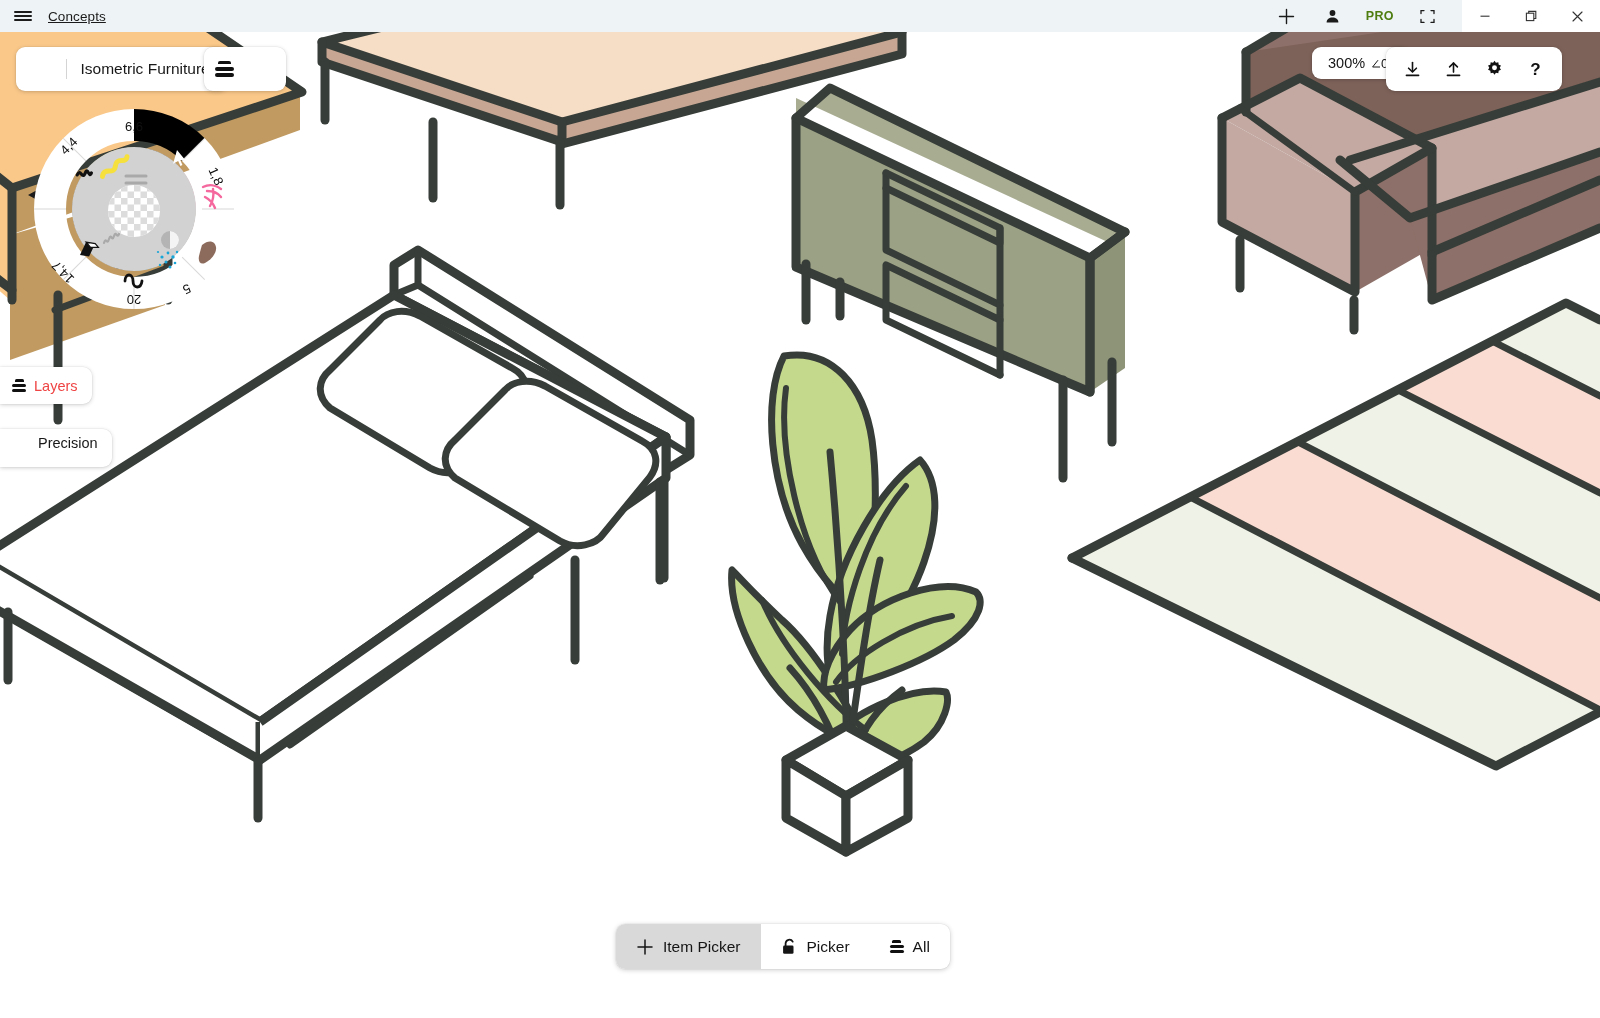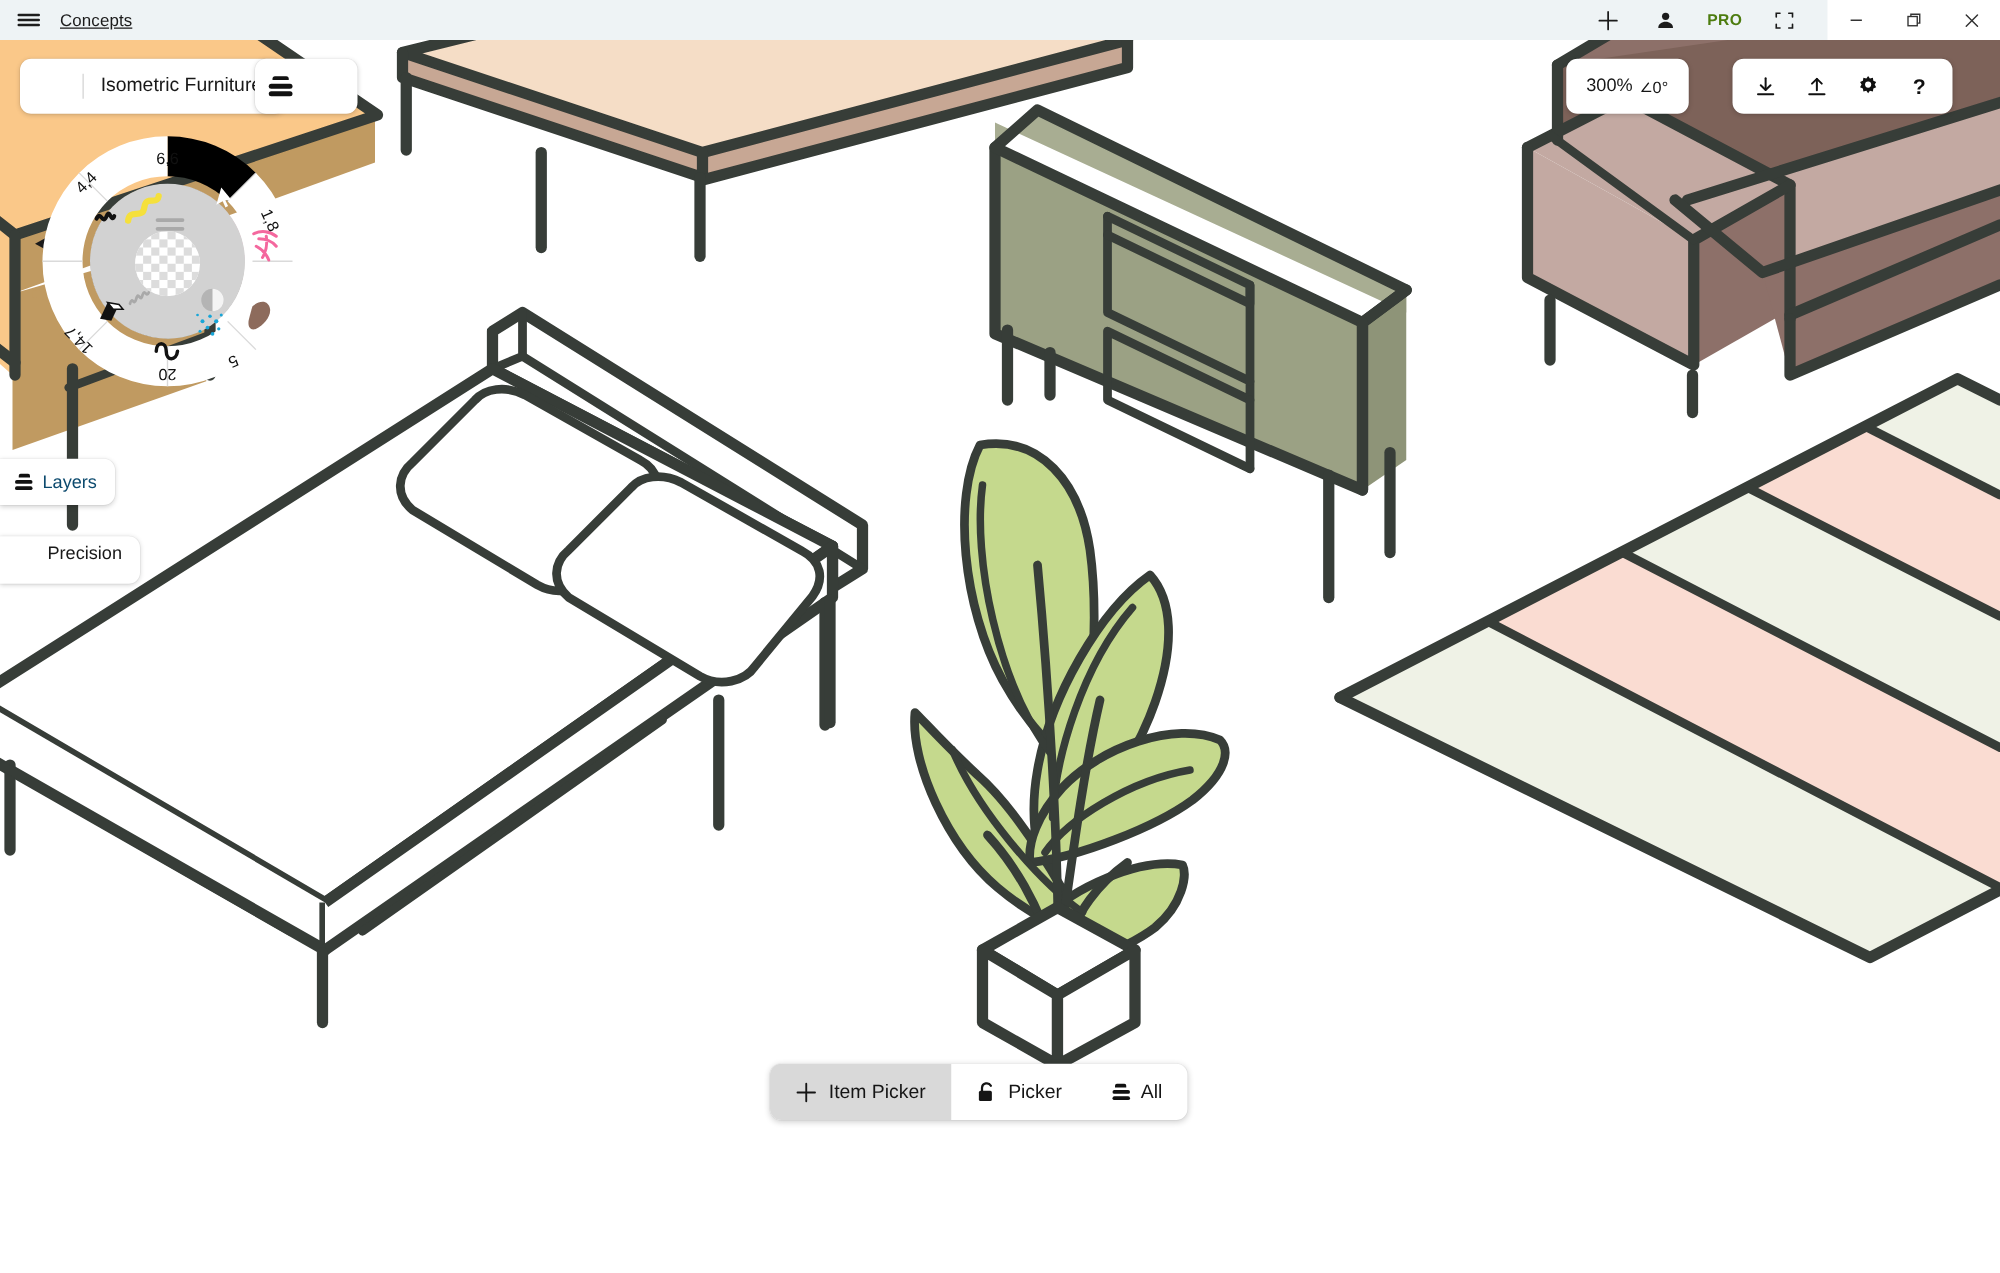--- a/index.html
+++ b/index.html
@@ -85,53 +85,53 @@
     width: 1px; height: 20px; background: #d4d4d4; margin: 0 14px;
   }
   #doc-pill .doc-name { font-size: 15.5px; color: #181818; }
 
   #viewmode-pill {
     left: 204px; top: 47px; height: 44px; width: 82px;
     justify-content: space-around;
   }
 
   #zoom-pill {
-    left: 1253px; top: 47px; height: 44px;
+    left: 1312px; top: 47px; height: 32px;
     padding: 0 16px;
   }
   #zoom-pill .zoomtxt { font-size: 14.5px; color: #161616; }
   #zoom-pill .rot { font-size: 13px; color: #161616; margin-left: 7px;}
 
   #tools-pill {
     left: 1386px; top: 47px; height: 44px;
     padding: 0 6px;
   }
   #tools-pill .ti {
     width: 41px; height: 44px;
     display: flex; align-items: center; justify-content: center;
     cursor: pointer;
   }
 
   #layers-pill {
     left: 0px; top: 367px; height: 37px;
     padding: 0 14px 0 12px;
     border-radius: 0 9px 9px 0;
   }
-  #layers-pill .lbl { font-size: 14.5px; color: #0c4a6e; margin-left: 8px; }
+  #layers-pill .lbl { font-size: 14.5px; color: #ef4444; margin-left: 8px; }
 
   #precision-pill {
     left: 0px; top: 429px; height: 38px;
     padding: 0 14px 10px 12px;
     border-radius: 0 9px 9px 0;
   }
   #precision-pill .lbl { font-size: 14.5px; color: #181818; margin-left: 9px; }
 
   
   #bottombar {
-    position: absolute; left: 616px; top: 851px;
+    position: absolute; left: 616px; top: 924px;
     height: 45px; border-radius: 9px;
     background: #ffffff;
     box-shadow: 0 1px 5px rgba(0,0,0,.20), 0 0 0 .5px rgba(0,0,0,.05);
     display: flex; align-items: stretch; overflow: hidden;
     z-index: 40;
   }
   #bottombar .seg {
     display: flex; align-items: center; padding: 0 20px;
     font-size: 15.5px; color: #151515; cursor: pointer; gap: 9px;
   }

